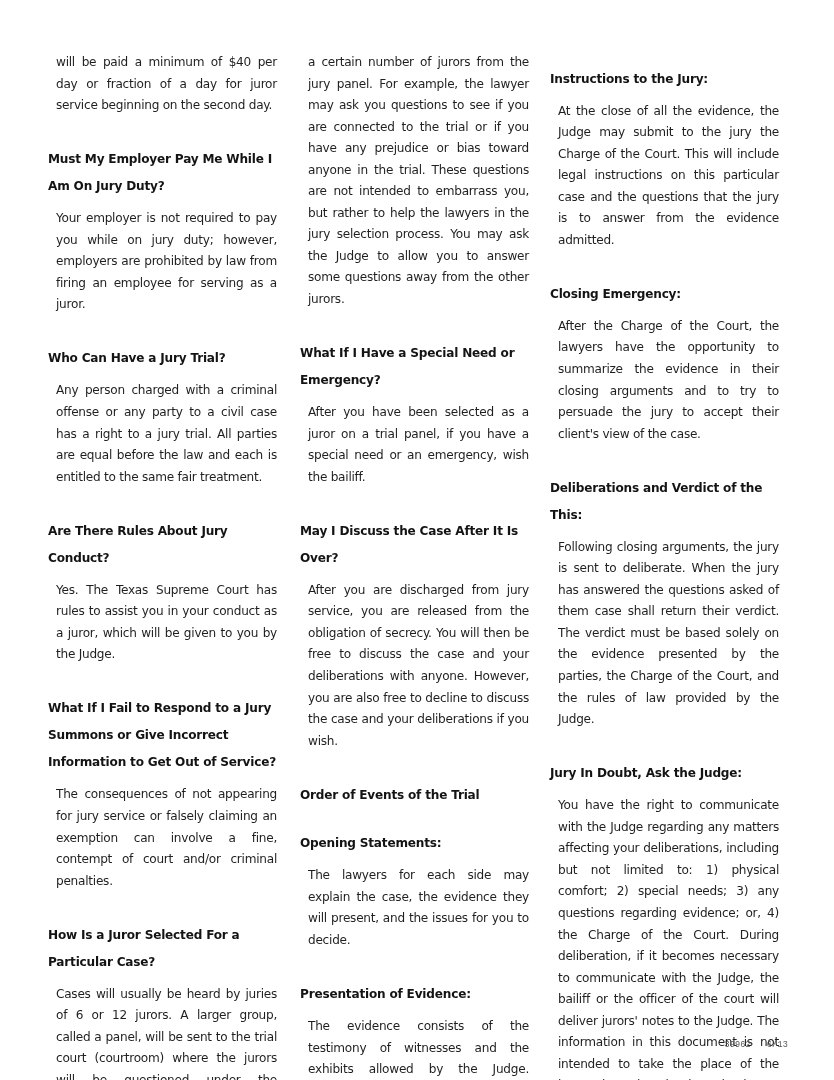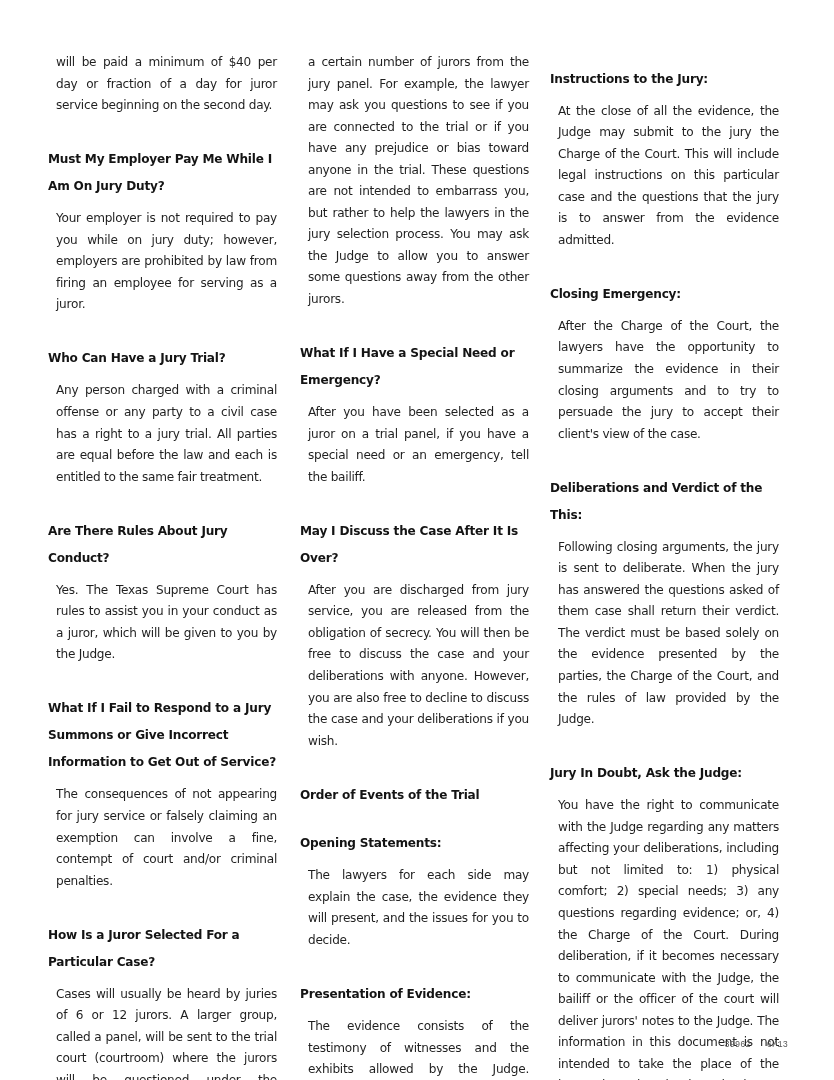--- a/index.html
+++ b/index.html
@@ -49,21 +49,21 @@
       <h3>What If I Fail to Respond to a Jury Summons or Give Incorrect Information to Get Out of Service?</h3>
       <p>The consequences of not appearing for jury service or falsely claiming an exemption can involve a fine, contempt of court and/or criminal penalties.</p>
       <div class="gap"></div>
       <h3>How Is a Juror Selected For a Particular Case?</h3>
       <p>Cases will usually be heard by juries of 6 or 12 jurors. A larger group, called a panel, will be sent to the trial court (courtroom) where the jurors will be questioned under the supervision of the Judge. A juror may be excused from the panel if it is shown that the juror cannot act impartially concerning the case to be heard. In addition, each side is allowed to remove a given number of jurors from the panel without having to show any reason. However, a juror may not be removed because of his or her race or gender. The trial jury will be the first 6 or 12 of the remaining jurors on the panel.</p>
     </div>
   <div class="col col2">
       <p>a certain number of jurors from the jury panel. For example, the lawyer may ask you questions to see if you are connected to the trial or if you have any prejudice or bias toward anyone in the trial. These questions are not intended to embarrass you, but rather to help the lawyers in the jury selection process. You may ask the Judge to allow you to answer some questions away from the other jurors.</p>
       <div class="gap"></div>
       <h3>What If I Have a Special Need or Emergency?</h3>
-      <p>After you have been selected as a juror on a trial panel, if you have a special need or an emergency, tell the bailiff.</p>
+      <p>After you have been selected as a juror on a trial panel, if you have a special need or an emergency, wish the bailiff.</p>
       <div class="gap"></div>
       <h3>May I Discuss the Case After It Is Over?</h3>
       <p>After you are discharged from jury service, you are released from the obligation of secrecy. You will then be free to discuss the case and your deliberations with anyone. However, you are also free to decline to discuss the case and your deliberations if you wish.</p>
       <div class="gap"></div>
       <h3>Order of Events of the Trial</h3>
       <div class="gap"></div>
       <h3>Opening Statements:</h3>
       <p>The lawyers for each side may explain the case, the evidence they will present, and the issues for you to decide.</p>
       <div class="gap"></div>
       <h3>Presentation of Evidence:</h3>

